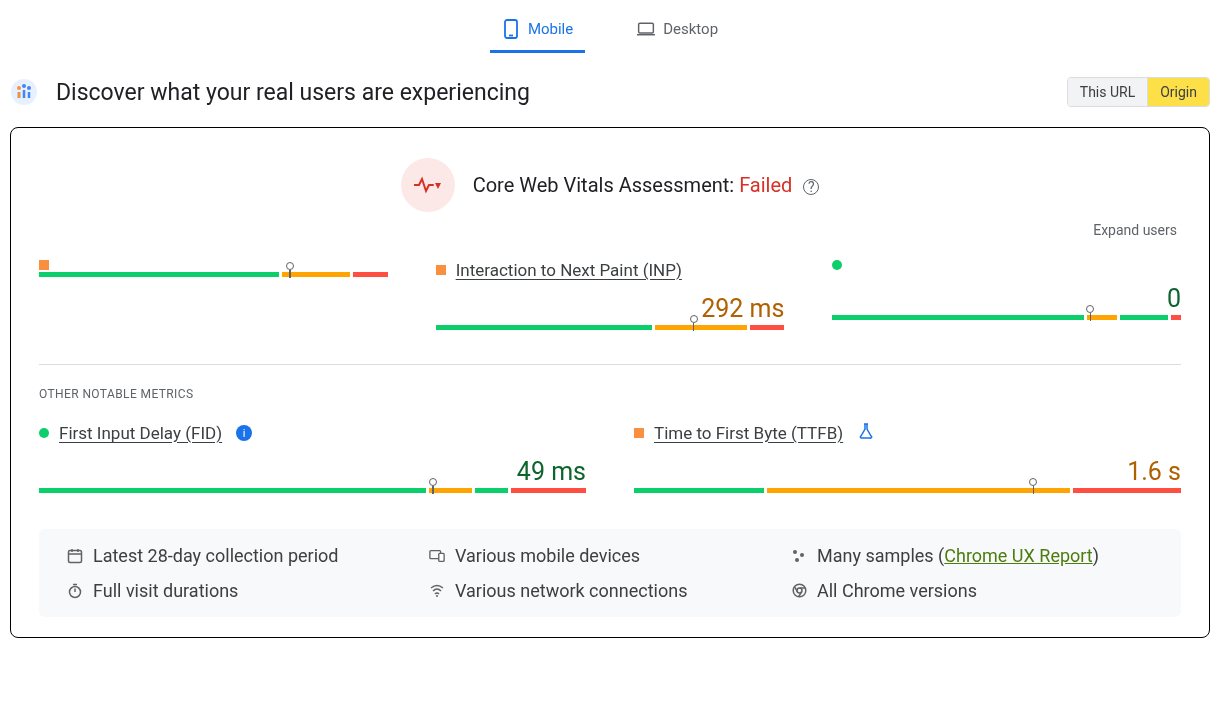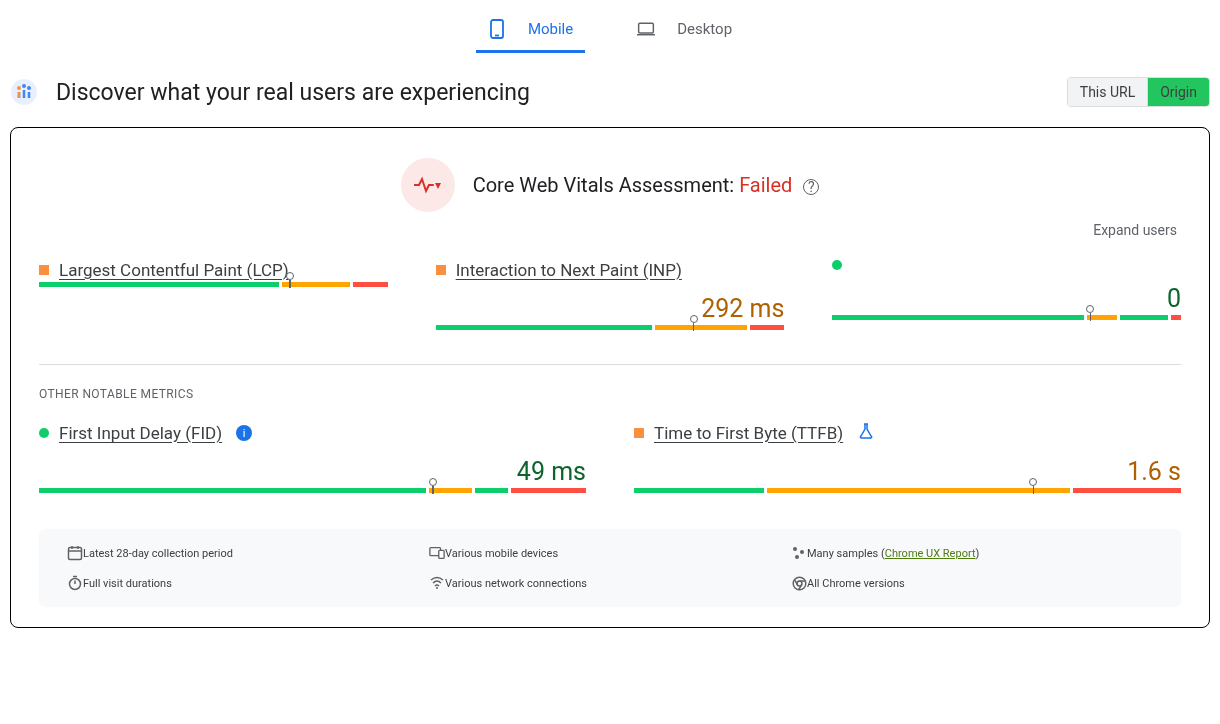--- a/index.html
+++ b/index.html
@@ -1,28 +1,28 @@
 <!DOCTYPE html>
 <html><head>
 <meta charset="utf-8">
 <style>
   * { box-sizing: border-box; margin: 0; padding: 0; }
   body { font-family: -apple-system, BlinkMacSystemFont, "Segoe UI", Roboto, Arial, sans-serif; color: #202124; background: #fff; width: 1220px; height: 724px; overflow: hidden; }
 
   .tabs { display: flex; justify-content: center; gap: 40px; padding-top: 14px; }
-  .tab { display: flex; align-items: center; gap: 22px; font-size: 15px; padding: 6px 12px 12px; cursor: pointer; border-bottom: 3px solid transparent; color: #5f6368; }
+  .tab { display: flex; align-items: center; gap: 8px; font-size: 15px; padding: 6px 12px 12px; cursor: pointer; border-bottom: 3px solid transparent; color: #5f6368; }
   .tab.active { color: #1a73e8; border-bottom-color: #1a73e8; }
   .tab-icon { width: 18px; height: 18px; display: inline-flex; align-items: center; justify-content: center; }
 
   .header-row { display: flex; justify-content: space-between; padding: 24px 10px 12px 10px; }
   .header-left { display: flex; align-items: center; gap: 18px; }
   .header-icon { width: 28px; height: 28px; border-radius: 50%; display:flex; align-items:center; justify-content:center; }
   .header-title { font-size: 23px; font-weight: 400; color:#202124; }
   .toggle { display: flex; border: 1px solid #dadce0; border-radius: 4px; overflow: hidden; font-size: 14px; }
-  .toggle-btn { padding: 6px 12px; cursor: pointer; background: #22c55e; color:#3c4043;}
+  .toggle-btn { padding: 6px 12px; cursor: pointer; background: #fde047; color:#3c4043;}
   .toggle-btn.active { background: #f1f3f4; }
   .toggle-btn + .toggle-btn { border-left: 1px solid #dadce0; }
 
   .card { border: 1px solid #000000; border-radius: 8px; margin: 8px 10px 0; padding: 30px 28px 20px; }
   .assessment { display: flex; align-items: center; justify-content: center; gap: 18px; margin-bottom: 8px; }
   .assess-icon { width: 54px; height: 54px; border-radius: 50%; background: #fce8e6; display:flex; align-items:center; justify-content:center; }
   .assess-text { font-size: 20px; font-weight:400; }
   .assess-fail { color: #d93025; }
   .help-icon { color:#5f6368; font-size:14px; border:1px solid #5f6368; border-radius:50%; width:16px; height:16px; display:inline-flex; align-items:center; justify-content:center; margin-left:6px; cursor:pointer;}
 
@@ -52,21 +52,21 @@
   
   .pin { position:absolute; top:-10px; transform:translateX(-50%);}
   .pin-dot { width:8px; height:8px; border-radius:50%; border:1.5px solid #5f6368; background:#fff;}
   .pin-stem { width:1.5px; height:8px; background:#5f6368; margin:0 auto;}
 
   .divider { border: none; border-top: 1px solid #dadce0; margin: 34px 0 0; }
   .section-label { font-size: 12px; letter-spacing: 0.4px; color: #5f6368; margin-top: 22px; }
 
   .footer-box { background: #f8f9fa; border-radius: 6px; margin-top: 36px; padding: 16px 28px; display:flex; }
   .footer-col { flex:1; display:flex; flex-direction:column; gap:14px; }
-  .footer-item { display:flex; align-items:center; font-size:11px; color:#3c4043; }
+  .footer-item { display:flex; align-items:center; gap:10px; font-size:18px; color:#3c4043; }
   .f-icon { width:16px; height:16px; color:#5f6368; display:inline-flex; align-items:center; justify-content:center; flex-shrink:0;}
   .footer-item a { color:#4d7c0f; text-decoration: underline; cursor:pointer;}
 </style>
 </head>
 <body>
 
 <div class="tabs">
   <div class="tab active">
     <span class="tab-icon">
       <svg width="14" height="20" viewBox="0 0 14 20">
@@ -122,21 +122,20 @@
     </span>
   </div>
 
   <div class="expand">Expand users</div>
 
   <div class="metrics-row">
 
     <div class="metric">
       <div class="metric-title-row">
         <span class="status-sq orange"></span>
-        <span class="metric-name">Largest Contentful Paint (LCP)</span>
       </div>
       <div class="bar-wrap">
         <div class="bar">
             <div class="seg seg-g" style="flex:70"></div>
             <div class="seg seg-o" style="flex:20"></div>
             <div class="seg seg-r" style="flex:10"></div>
           </div>
         <div class="pin" style="left:72%">
             <div class="pin-dot"></div>
             <div class="pin-stem"></div>

